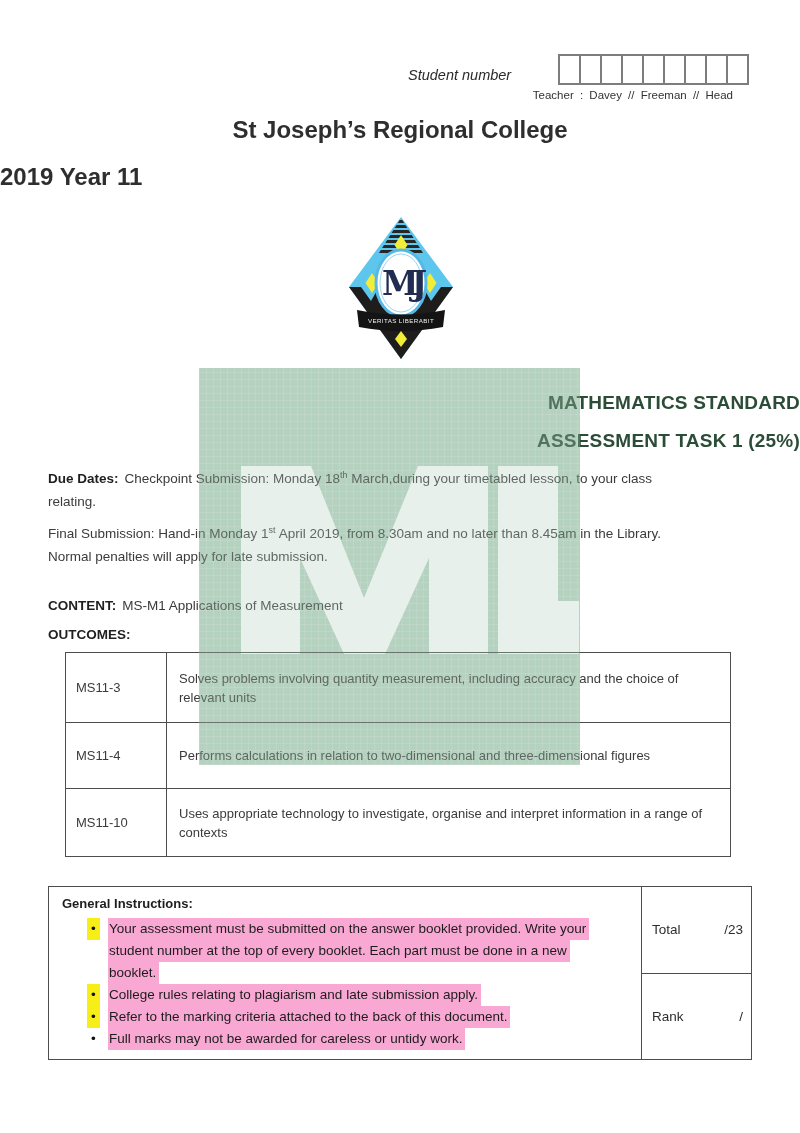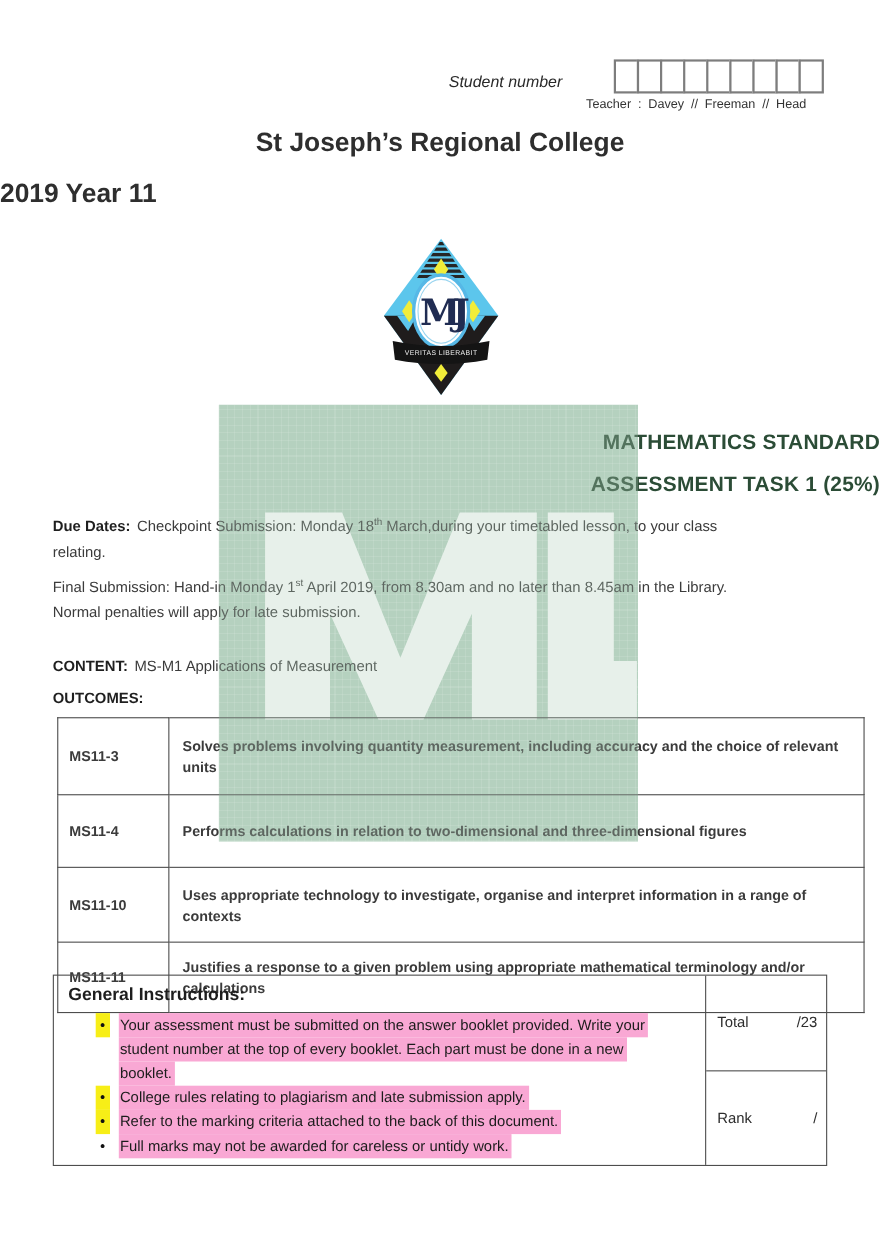--- a/index.html
+++ b/index.html
@@ -45,30 +45,30 @@
   .para { position:absolute; left:48px; width:700px; font-size:13.5px; line-height:23px; color:#3b3b3b; }
   .para .b { font-weight:700; color:#1f1f1f; }
   .para .gap { margin-left:6px; }
   sup { font-size:9px; line-height:0; }
   .due { top:467px; }
   .final { top:522px; }
   .content-line { top:594px; }
   .outcomes-label { top:623px; font-weight:700; color:#1f1f1f; }
 
   
-  .outcomes-table { position:absolute; left:52px; top:652px; width:734px; border-collapse:collapse;font-weight:bold; }
+  .outcomes-table { position:absolute; left:65px; top:652px; width:666px; border-collapse:collapse; }
   .outcomes-table td { border:1.6px solid #4d4d4d; font-size:13px; color:#3b3b3b; vertical-align:middle; }
   td.code { width:86px; padding:6px 4px 6px 10px; }
   td.desc { padding:6px 16px 6px 12px; line-height:19px; }
   tr.r1 td { height:57px; } tr.r2 td { height:53px; } tr.r3 td { height:55px; } tr.r4 td { height:51px; }
 
   
   .gi-box { position:absolute; left:48px; top:886px; width:704px; height:174px; border:1.7px solid #4d4d4d; display:flex; box-sizing:border-box; }
   .gi-left { flex:1; padding:9px 4px 6px 13px; border-right:1.7px solid #4d4d4d; box-sizing:border-box; }
-  .gi-title { font-weight:700; font-size:16px; color:#1d1d1d; }
+  .gi-title { font-weight:700; font-size:13px; color:#1d1d1d; }
   ul.gi-list { list-style:none; margin:7px 0 0 0; padding:0 0 0 46px; }
   ul.gi-list li { position:relative; font-size:13.5px; line-height:22px; color:#1c1c1c; max-width:535px; }
   ul.gi-list li::before { content:"\2022"; position:absolute; left:-17px; top:0; color:#111; }
   ul.gi-list li.mk-hl::before { background:#f7ee17; padding:0 4px; left:-21px; }
   .bl { display:block; width:fit-content; background:#f9a8d4; padding:0 3px 0 1px; }
   .gi-right { width:109px; display:flex; flex-direction:column; }
   .gi-cell { flex:1; display:flex; align-items:center; justify-content:space-between; padding:0 8px 0 10px; font-size:13.5px; color:#2d2d2d; }
   .gi-cell.total { border-bottom:1.7px solid #4d4d4d; }
 </style>
 </head>
@@ -159,24 +159,20 @@
           <td class="desc">Solves problems involving quantity measurement, including accuracy and the choice of relevant units</td>
         </tr>
         <tr class="r2">
           <td class="code">MS11-4</td>
           <td class="desc">Performs calculations in relation to two-dimensional and three-dimensional figures</td>
         </tr>
         <tr class="r3">
           <td class="code">MS11-10</td>
           <td class="desc">Uses appropriate technology to investigate, organise and interpret information in a range of contexts</td>
         </tr>
-        <tr class="r4">
-          <td class="code">MS11-11</td>
-          <td class="desc">Justifies a response to a given problem using appropriate mathematical terminology and/or calculations</td>
-        </tr>
       </tbody>
     </table>
 
     <div class="gi-box">
       <div class="gi-left">
         <div class="gi-title">General Instructions:</div>
         <ul class="gi-list">
           <li class="mk-hl">
             <span class="bl">Your assessment must be submitted on the answer booklet provided. Write your</span>
             <span class="bl">student number at the top of every booklet. Each part must be done in a new</span>

